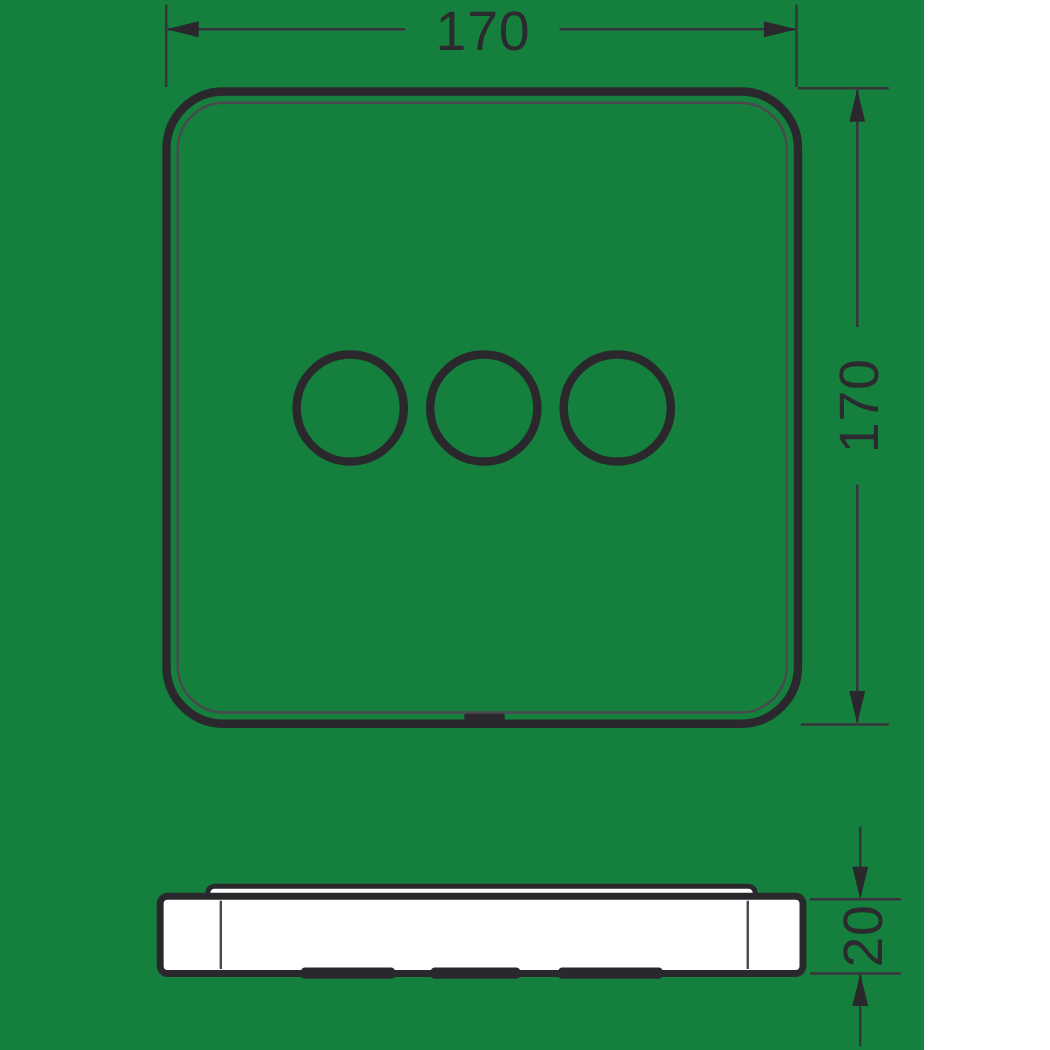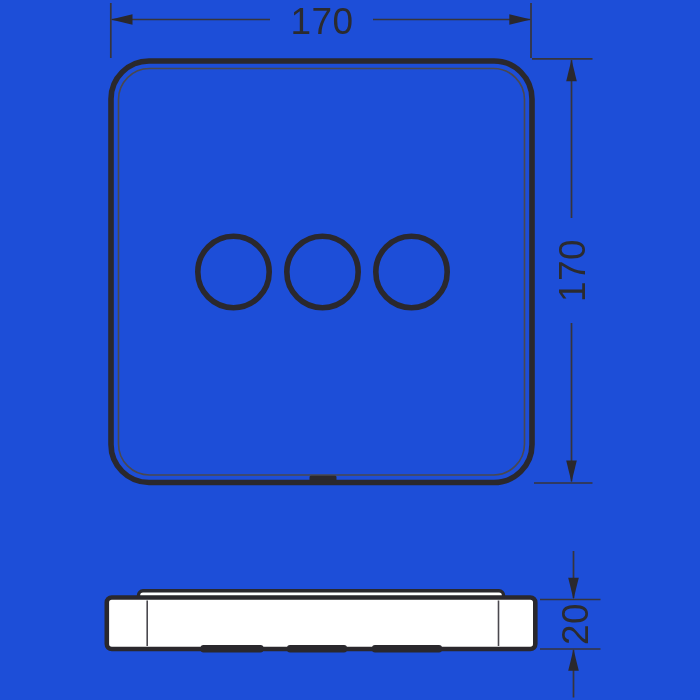--- a/index.html
+++ b/index.html
@@ -6,23 +6,23 @@
     margin: 0;
     padding: 0;
     background: #ffffff;
     width: 700px;
     height: 700px;
     overflow: hidden;
     font-family: "Liberation Sans", sans-serif;
   }
   .canvas {
     position: relative;
-    width: 700px;
+    width: 616px;
     height: 700px;
-    background: #1d4ed8;
+    background: #15803d;
   }
   svg { display: block; }
   .thick {
     fill: none;
     stroke: #2a282d;
     stroke-width: 5.6px;
   }
   .thick-side {
     fill: #ffffff;
     stroke: #2a282d;

